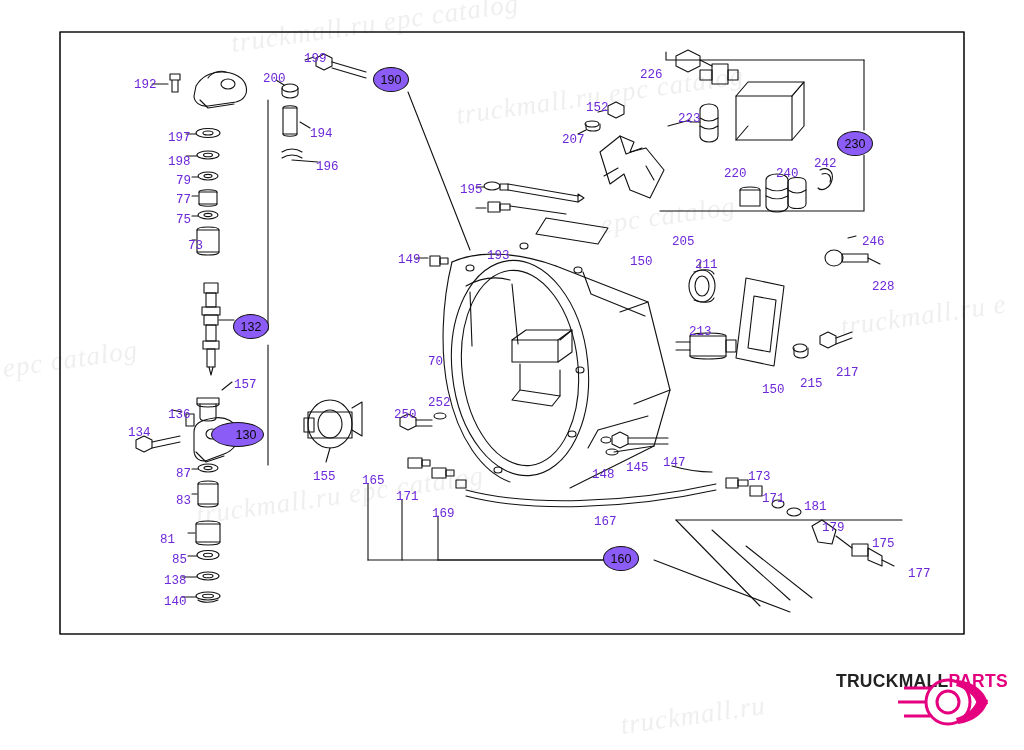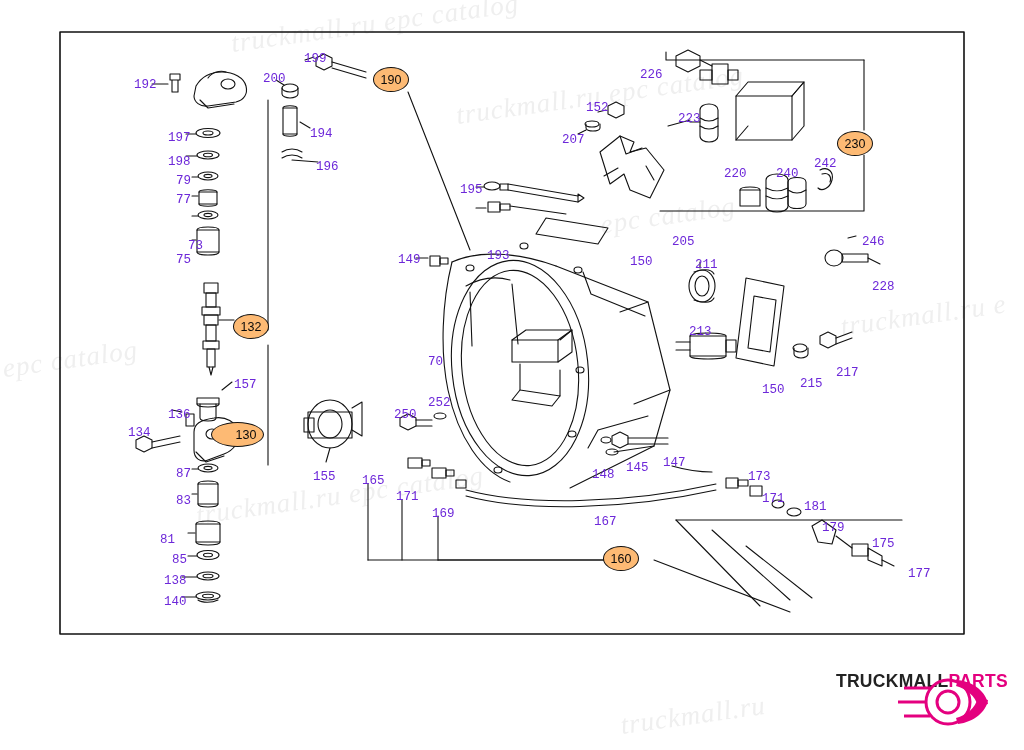--- a/index.html
+++ b/index.html
@@ -31,21 +31,21 @@
     white-space:nowrap;
   }
   .circlabel{
     position:absolute;
     width:34px;height:23px;
     border:1.3px solid #111;
     border-radius:50%;
     font-size:12.5px;
     color:#0a0a0a;
     display:flex;align-items:center;justify-content:center;
-    background:#fdba74;
+    background:#8b5cf6;
   }
   #brand{
     position:absolute;
     right:14px;bottom:10px;
     width:180px;height:72px;
   }
   #brandtext{
     position:absolute;right:16px;bottom:58px;
     font-size:17.5px;font-weight:bold;letter-spacing:.3px;
     color:#222;font-family:"Liberation Sans", sans-serif;
@@ -345,21 +345,21 @@
       <div class="label" style="left: 134px; top: 78px;">192</div>
       <div class="label" style="left: 304px; top: 52px;">199</div>
       <div class="label" style="left: 263px; top: 72px;">200</div>
       <div class="circlabel" style="left: 373px; top: 67px;">190</div>
       <div class="label" style="left: 168px; top: 131px;">197</div>
       <div class="label" style="left: 310px; top: 127px;">194</div>
       <div class="label" style="left: 168px; top: 155px;">198</div>
       <div class="label" style="left: 316px; top: 160px;">196</div>
       <div class="label" style="left: 176px; top: 174px;">79</div>
       <div class="label" style="left: 176px; top: 193px;">77</div>
-      <div class="label" style="left: 176px; top: 213px; margin-top: 40px;">75</div>
+      <div class="label" style="left: 176px; top: 213px;">75</div>
       <div class="label" style="left: 188px; top: 239px; text-align: center;">73</div>
       <div class="label" style="left: 460px; top: 183px;">195</div>
       <div class="label" style="left: 487px; top: 205px; margin-top: 44px;">193</div>
       <div class="label" style="left: 398px; top: 253px;">149</div>
       <div class="circlabel" style="left: 233px; top: 314px;">132</div>
       <div class="label" style="left: 234px; top: 378px;">157</div>
       <div class="label" style="left: 168px; top: 408px;">136</div>
       <div class="label" style="left: 128px; top: 426px;">134</div>
       <div class="circlabel" style="left: 211px; top: 422px; padding-left: 17px;">130</div>
       <div class="label" style="left: 176px; top: 467px;">87</div>

